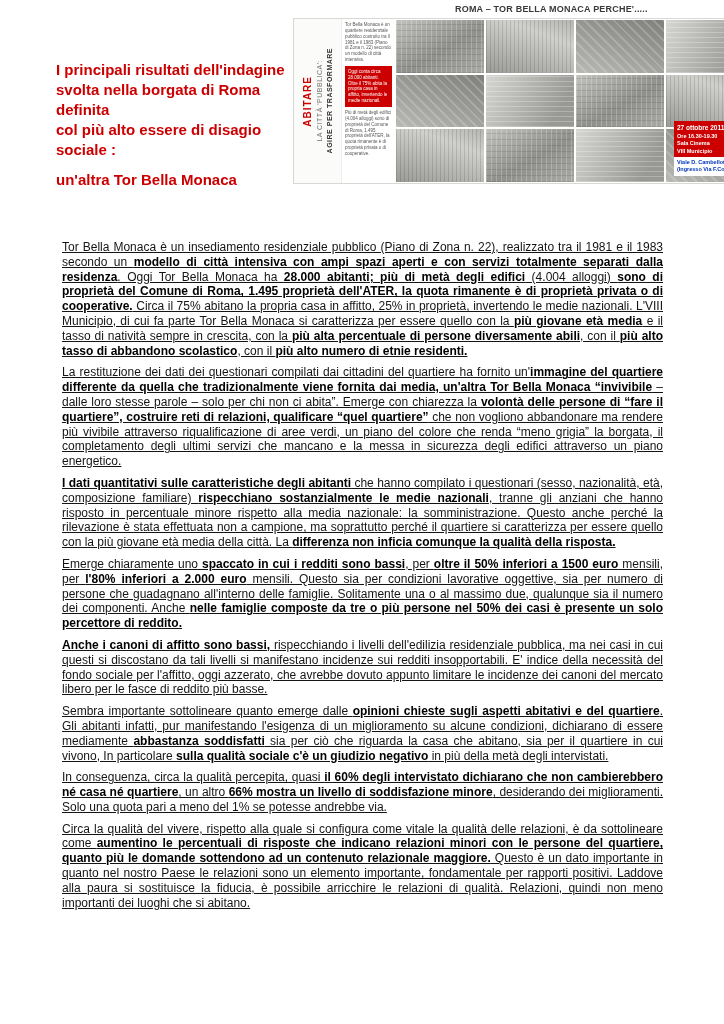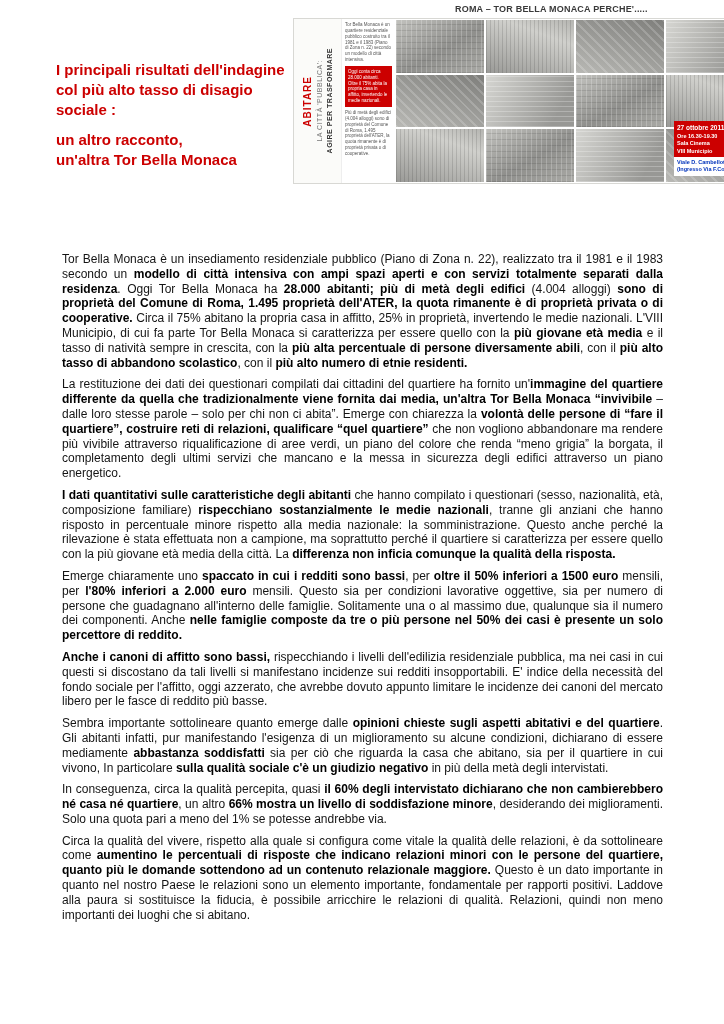--- a/index.html
+++ b/index.html
@@ -67,39 +67,40 @@
     background:#cc0000;color:#fff;font-size:5.5px;line-height:1.35;
     padding:3px 3px 0 3px;box-sizing:border-box;font-weight:bold;
   }
   .ev-date{font-size:6.5px;}
   .ev-addr{
     background:#fff;color:#0033bb;margin:2px -3px 0 -3px;
     padding:2px 3px;font-size:5.5px;
   }
   
   .content{
-    position:absolute;left:62px;top:252px;width:601px;
+    position:absolute;left:62px;top:240px;width:601px;
     font-size:12px;line-height:14.8px;color:#141414;
     text-align:justify;
+    text-decoration:underline;
   }
   .content p{margin:0 0 7px 0;}
   .content b{font-weight:bold;color:#000;}
 </style>
 </head>
 <body>
 
 <div class="page">
 
   <div class="heading">
     <div class="block1">
       <div>I principali risultati dell'indagine</div>
-      <div>col più alto tasso di disagio sociale :</div>
+      <div>svolta nella borgata di Roma definita</div>
+      <div>col più alto essere di disagio sociale :</div>
     </div>
     <div class="block2">
-      <div>un altro racconto,</div>
       <div>un'altra Tor Bella Monaca</div>
     </div>
   </div>
 
   <div class="poster">
     <div class="poster-title">ROMA – TOR BELLA MONACA PERCHE'.....</div>
     <div class="flyer">
       <div class="flyer-strip">
         <span class="vt vt-abitare">ABITARE</span>
         <span class="vt vt-citta">LA CITTÀ 'PUBBLICA':</span>

